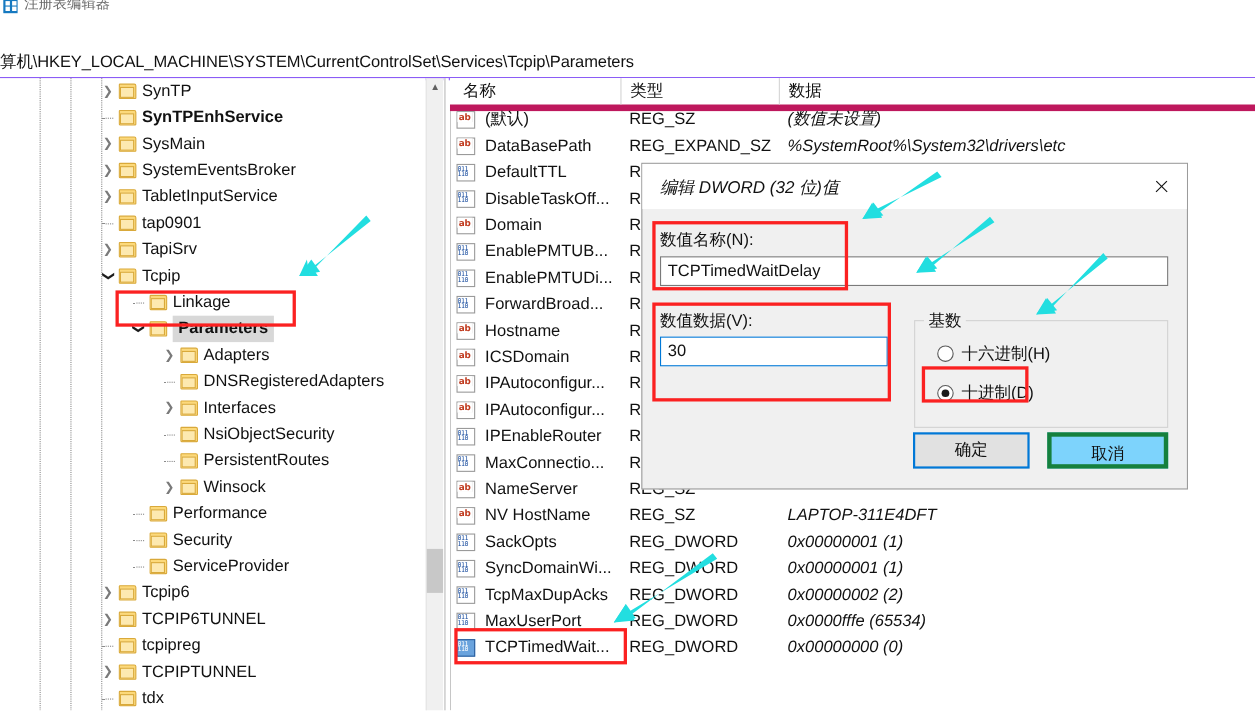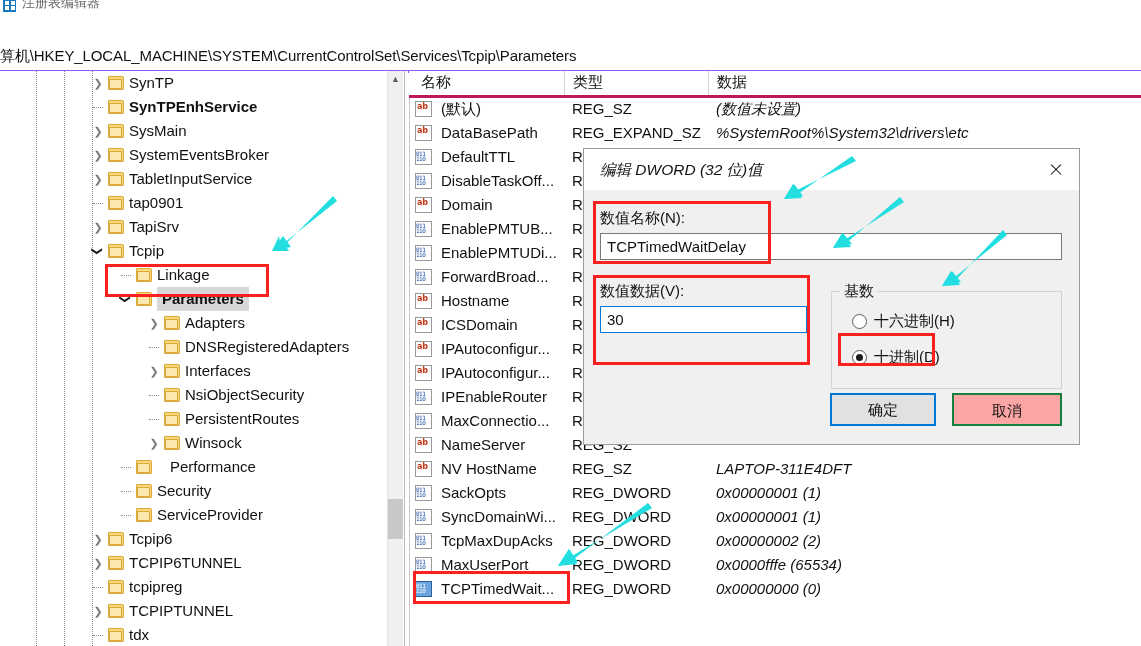--- a/index.html
+++ b/index.html
@@ -41,21 +41,21 @@
   .tw.open{color:#1b1b1b;font-weight:bold;}
   .folder{position:absolute;width:16px;height:14px;top:5px;}
   .folder .f-back{position:absolute;left:0;top:0;width:16px;height:14px;background:#fcd97a;border:1px solid #d9a93a;box-sizing:border-box;border-radius:1px 2px 1px 1px;}
   .folder .f-front{position:absolute;left:1px;top:3px;width:13px;height:10px;background:#fde9b0;border:1px solid #d9a93a;box-sizing:border-box;}
   .tlbl{position:absolute;top:0;white-space:nowrap;}
   .tlbl.sel{background:#d8d8d8;padding:0 5px;font-weight:bold;}
   .tdash{position:absolute;width:0;border-top:1px dotted #8a8a8a;top:12px;}
   .tvert{position:absolute;width:0;border-left:1px dotted #8a8a8a;}
 
   
-  .lhdr{position:absolute;left:0;top:0;width:732px;height:24px;background:#fff;border-bottom:3px solid #be185d;}
+  .lhdr{position:absolute;left:0;top:0;width:732px;height:24px;background:#fff;border-bottom:6px solid #be185d;}
   .lhdr .hc{position:absolute;top:2px;font-size:15px;color:#111;}
   .hsep{position:absolute;top:0;width:1px;height:24px;background:#d4d4d4;}
 
   
   .lrow{position:absolute;left:0;width:732px;height:24px;line-height:24px;white-space:nowrap;font-size:15px;color:#111;cursor:default;}
   .cname{position:absolute;left:32px;top:0;}
   .ctype{position:absolute;left:163px;top:0;}
   .cdata{position:absolute;left:307px;top:0;font-style:italic;}
 
   
@@ -85,21 +85,21 @@
   .txtin.focusd{border:1px solid #0078d7;}
 
   .gbox{position:absolute;border:1px solid #d2d2d2;box-sizing:border-box;}
   .gbox-title{position:absolute;background:#f0f0f0;padding:0 4px;font-size:15px;color:#111;white-space:nowrap;}
 
   .radio{position:absolute;cursor:pointer;}
   .radio .dot{position:absolute;left:0;top:2px;width:15px;height:15px;border-radius:50%;border:1px solid #5a5a5a;background:#fff;box-sizing:border-box;}
   .radio.on .dot:after{content:"";position:absolute;left:3px;top:3px;width:7px;height:7px;border-radius:50%;background:#1b1b1b;}
   .radio .rl{position:absolute;left:22px;top:0;font-size:15px;white-space:nowrap;color:#111;}
 
-  .btn{position:absolute;background:#fca5a5;border:2px solid #15803d;box-sizing:border-box;font-family:"Liberation Sans",sans-serif;font-size:15px;color:#111;text-align:center;cursor:pointer;}
+  .btn{position:absolute;background:#7dd3fc;border:4px solid #15803d;box-sizing:border-box;font-family:"Liberation Sans",sans-serif;font-size:15px;color:#111;text-align:center;cursor:pointer;}
   .btn.def{border:2px solid #0078d7;background:#e1e1e1;}
 
   
   .redbox{position:absolute;border:3px solid #fb2121;box-sizing:border-box;pointer-events:none;}
   .arrow{position:absolute;pointer-events:none;}
 </style>
 </head>
 <body>
 
 <div class="app">
@@ -246,21 +246,21 @@
             <div class="f-front"></div>
           </div>
           <div class="tlbl" style="left:185px;">Winsock</div>
         </div>
         <div class="tnode" style="left:0px;top:384px;width:387px;">
           <div class="tdash" style="left:121px;width:10px;"></div>
           <div class="folder" style="left:136px;">
             <div class="f-back"></div>
             <div class="f-front"></div>
           </div>
-          <div class="tlbl" style="left:157px;margin-left:13px;">Performance</div>
+          <div class="tlbl" style="left:157px;">Performance</div>
         </div>
         <div class="tnode" style="left:0px;top:408px;width:387px;">
           <div class="tdash" style="left:121px;width:10px;"></div>
           <div class="folder" style="left:136px;">
             <div class="f-back"></div>
             <div class="f-front"></div>
           </div>
           <div class="tlbl" style="left:157px;">Security</div>
         </div>
         <div class="tnode" style="left:0px;top:432px;width:387px;">

